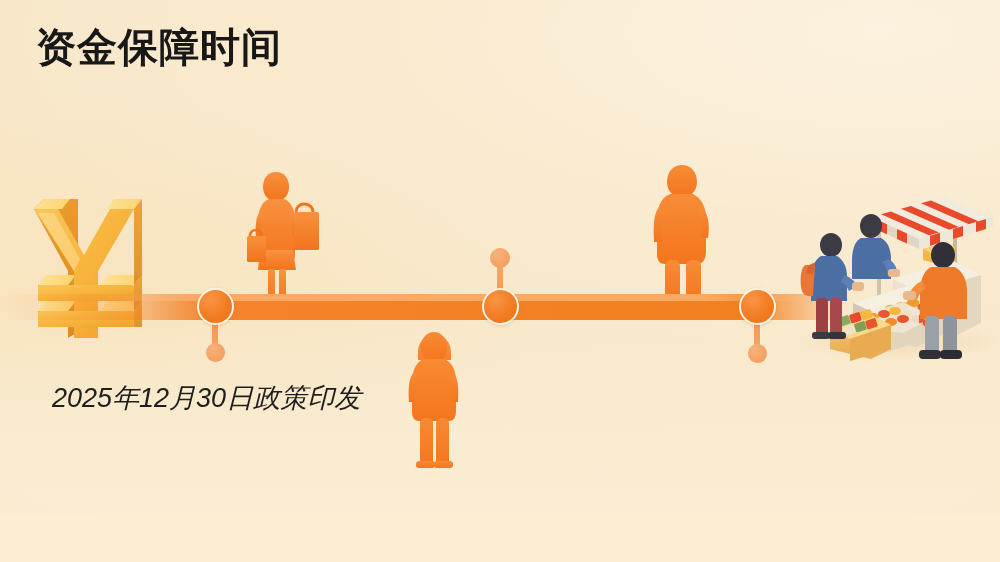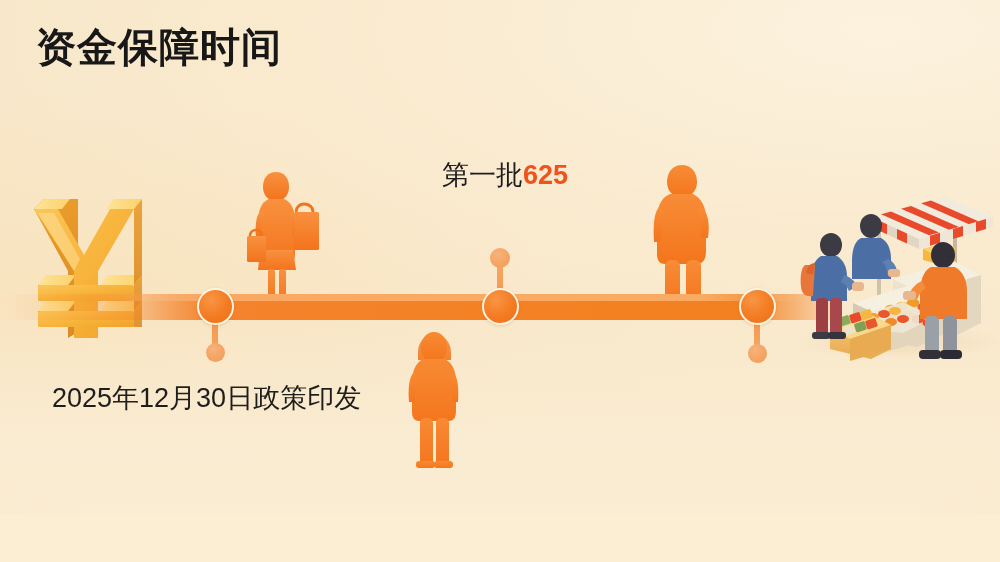--- a/index.html
+++ b/index.html
@@ -285,26 +285,23 @@
 
   <div class="stem-up" style="left:497px; top:262px; height:44px;"></div>
   <div class="node-small" style="left:490px; top:248px; width:20px; height:20px;"></div>
   <div class="node" style="left:482px; top:288px; width:37px; height:37px;"></div>
 
   <div class="stem" style="left:754px; top:315px; height:38px;"></div>
   <div class="node-small" style="left:748px; top:344px; width:19px; height:19px;"></div>
   <div class="node" style="left:739px; top:288px; width:37px; height:37px;"></div>
 
   <div id="center-callout">
-    <div>
-      <span>第一批</span><span class="accent">625</span>
-    </div>
-  </div>
-
-  <div class="tl-label" style="left:52px; top:380px;">2025年12月30日政策印发</div>
+  </div>
+
+  <div class="tl-label" style="left:52px; top:380px;font-style:italic;">2025年12月30日政策印发</div>
 
   <div id="stall-ground"></div>
   <div id="market-stall">
     <svg viewBox="0 0 205 178" xmlns="http://www.w3.org/2000/svg">
       <defs>
         <linearGradient id="stallBody" x1="0" y1="0" x2="0" y2="1">
           <stop offset="0%" stop-color="#f2ead8"></stop>
           <stop offset="100%" stop-color="#e2d6bd"></stop>
         </linearGradient>
         <linearGradient id="crateG" x1="0" y1="0" x2="0" y2="1">

